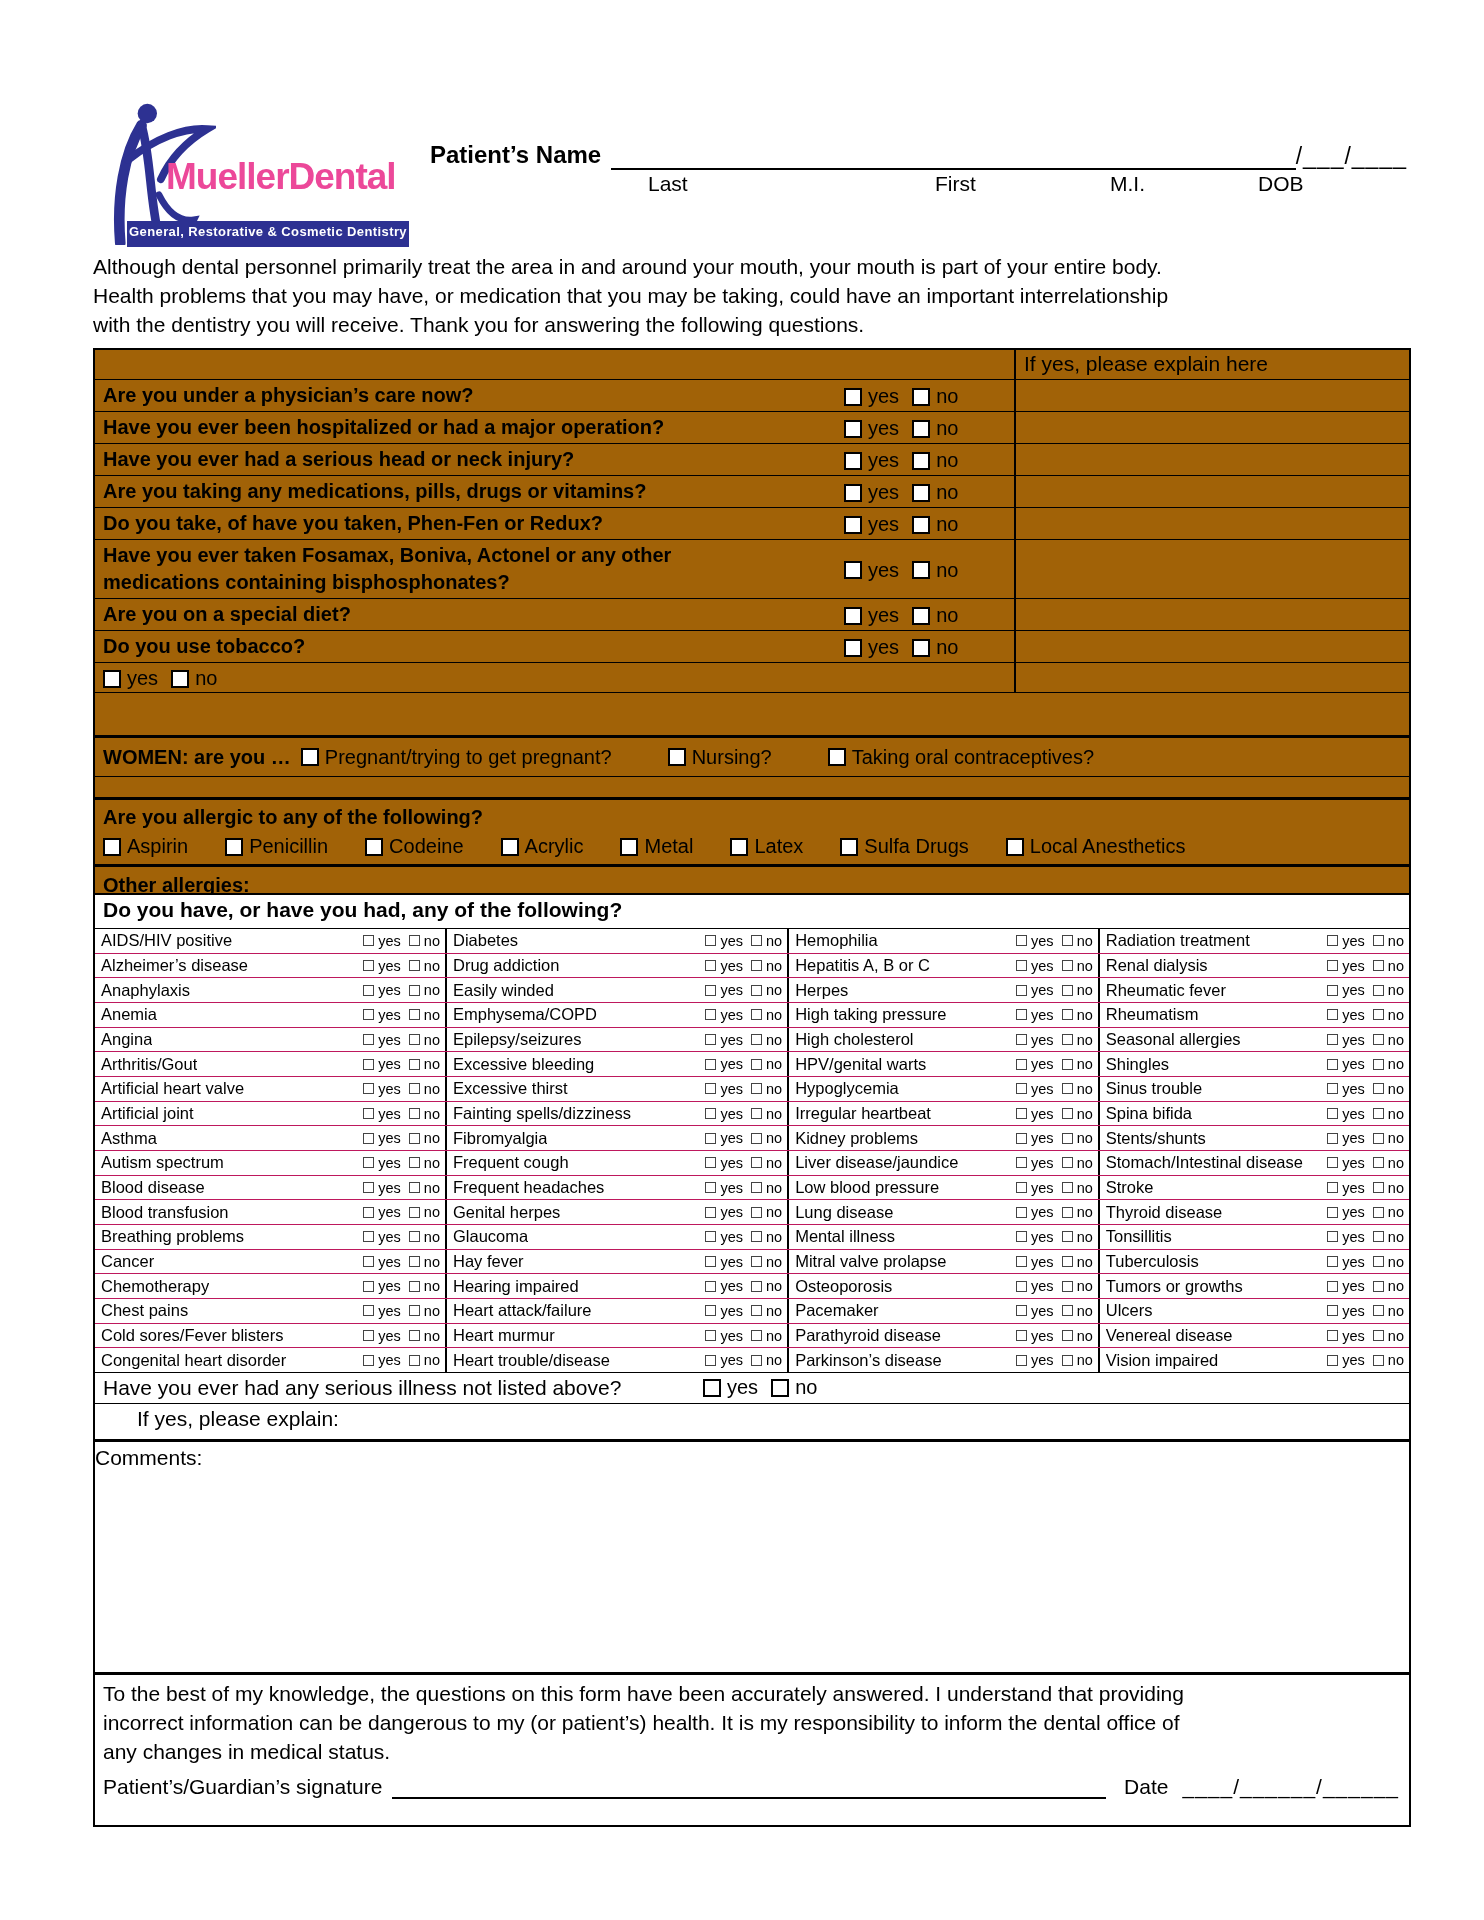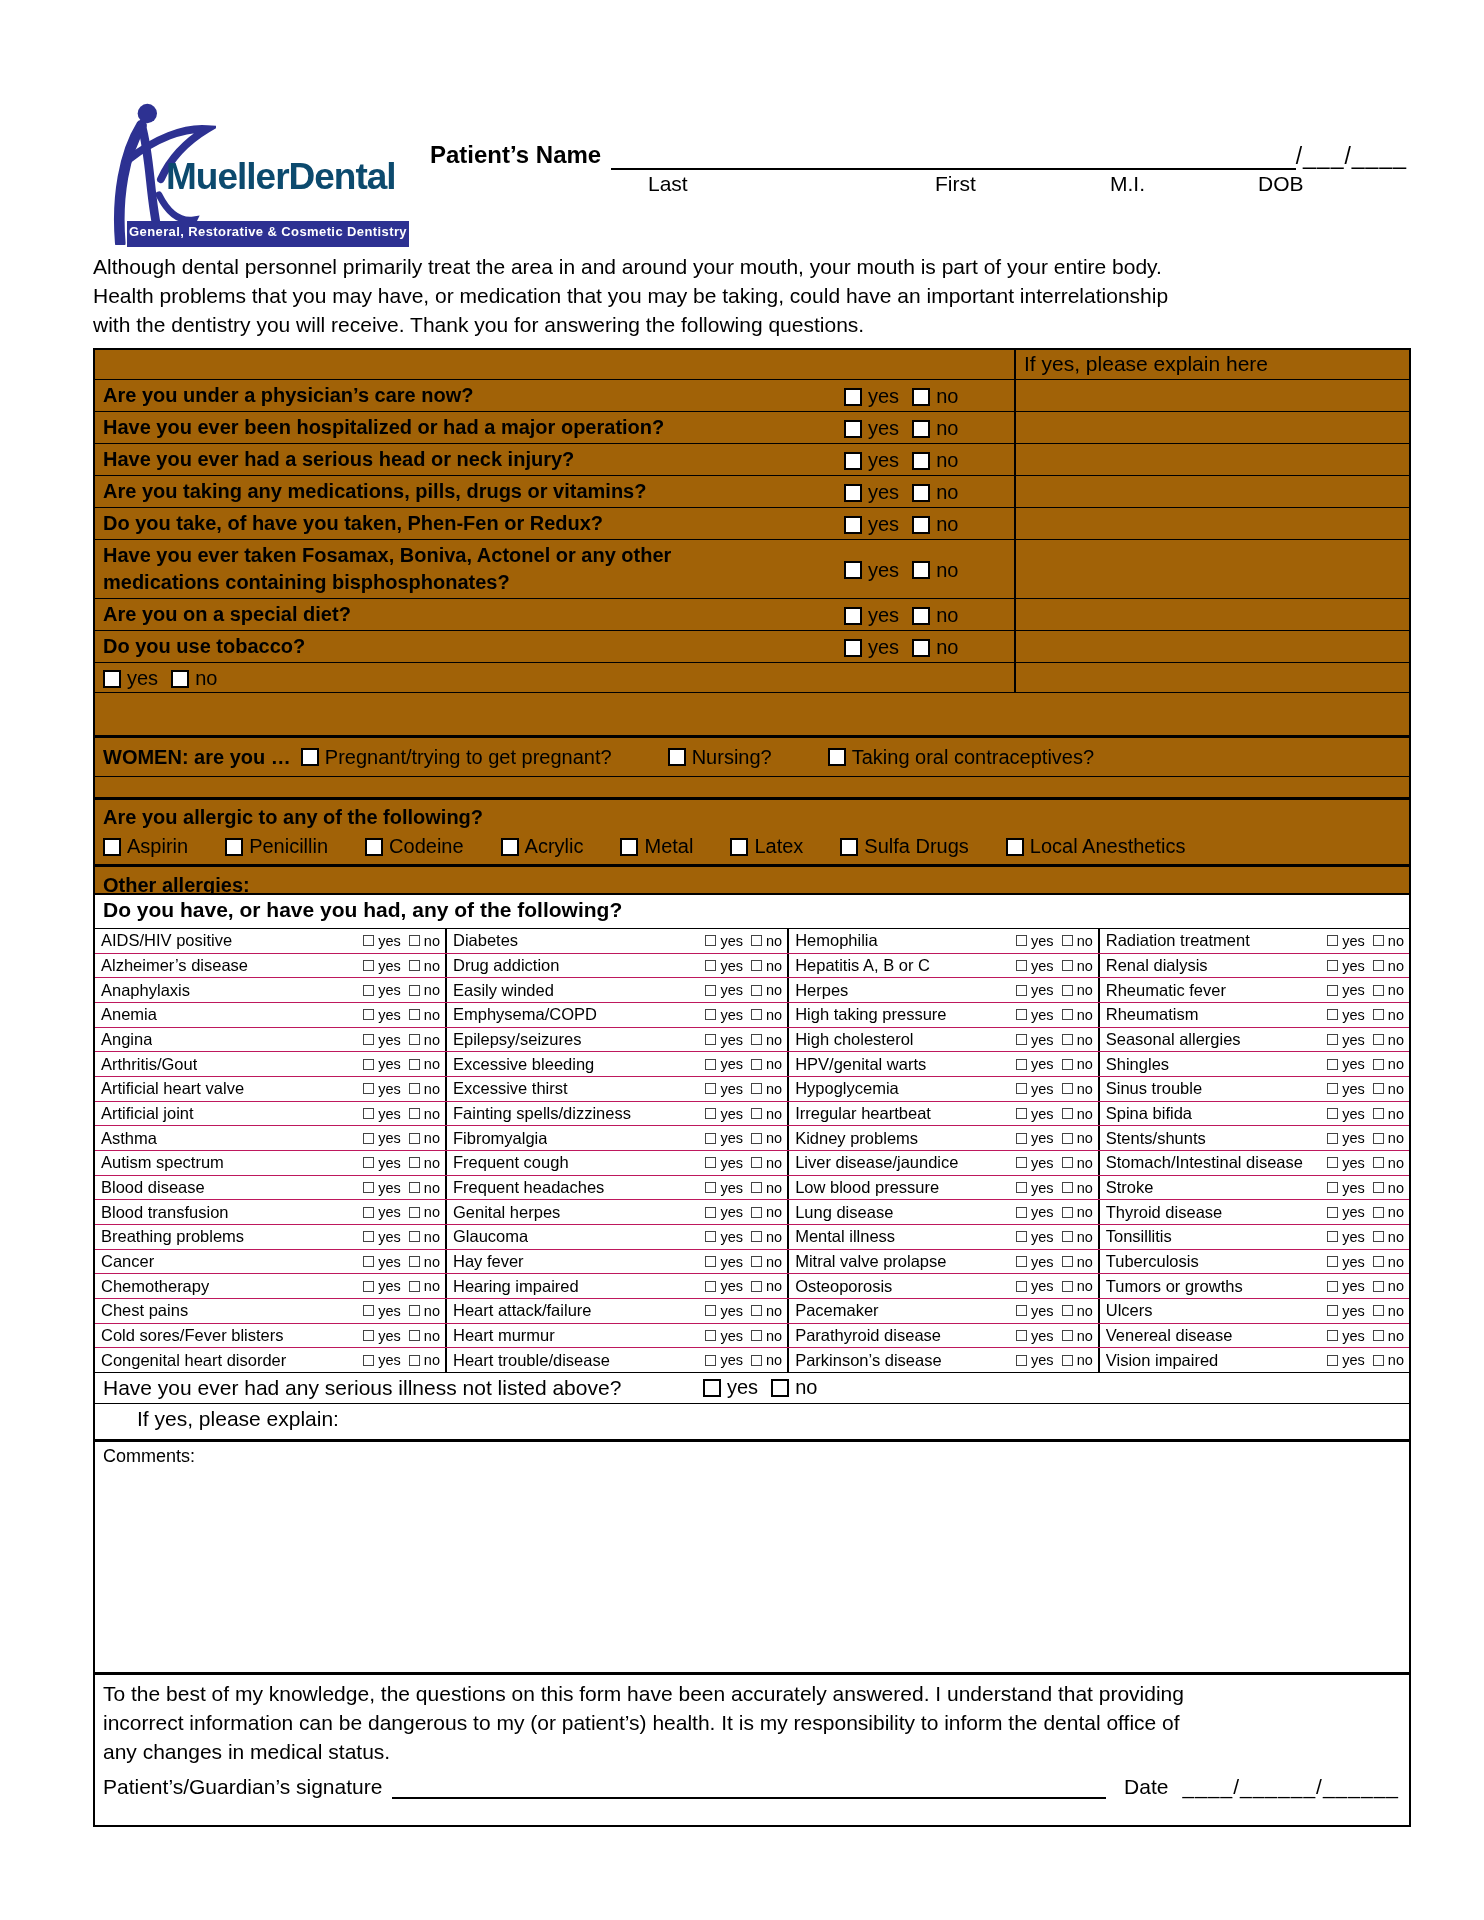--- a/index.html
+++ b/index.html
@@ -2,21 +2,21 @@
 <html><head>
 <meta charset="utf-8">
 <style>
   html,body{margin:0;padding:0;}
   body{width:1484px;height:1920px;background:#ffffff;font-family:"Liberation Sans",sans-serif;color:#000;}
   .page{position:relative;width:1484px;height:1920px;background:#fff;overflow:hidden;}
   .uline{border-bottom:2px solid #000;}
 
   
   .logo-svg{position:absolute;left:98px;top:100px;}
-  .logo-text{position:absolute;left:166px;top:156px;font-size:37px;font-weight:bold;color:#0c4a6e;letter-spacing:-1px;}
+  .logo-text{position:absolute;left:166px;top:156px;font-size:37px;font-weight:bold;color:#ec4899;letter-spacing:-1px;}
   .tagline{position:absolute;left:127px;top:221px;width:282px;height:26px;background:#2d3192;color:#fff;
            font-size:13px;font-weight:bold;text-align:center;line-height:22px;letter-spacing:.4px;}
 
   
   .name-block{position:absolute;left:430px;top:128px;width:977px;}
   .name-row{display:flex;align-items:flex-end;height:42px;}
   .pn-label{font-size:24px;font-weight:bold;white-space:nowrap;padding-right:10px;line-height:30px;}
   .name-uline{flex:1;height:30px;}
   .slashes{font-size:23px;white-space:nowrap;letter-spacing:1px;line-height:28px;}
   .sublabels{position:relative;height:28px;font-size:21px;}
@@ -63,21 +63,21 @@
   .c1{width:25.05%;border-right:2px solid #000;}
   .c2{width:22.65%;border-right:2px solid #000;}
   .c3{flex:1;}
   .cname{font-size:16.5px;white-space:nowrap;overflow:hidden;}
   .yn-mini{font-size:14.5px;flex-shrink:0;margin-left:4px;}
   .yn-mini .cb{width:9px;height:9px;border:1px solid #444;margin-right:4px;}
   .yn-mini .cbl{margin-right:8px;}
   .serious-row{display:flex;align-items:center;height:30px;border-top:1px solid #000;padding-left:8px;font-size:21px;}
   .serious-q{width:600px;}
   .ifyes-row{height:32px;border-top:1px solid #000;padding:3px 0 0 42px;font-size:21px;}
-  .comments{height:222px;padding:4px 8px;font-size:18px;}
+  .comments{height:222px;padding:4px 0;font-size:21px;}
   .consent{height:146px;padding:4px 10px 0 8px;}
   .consent-text{font-size:21px;line-height:29px;white-space:pre-line;}
   .sig-row{display:flex;align-items:flex-end;margin-top:5px;font-size:21px;}
   .sig-label{white-space:nowrap;padding-right:10px;}
   .sig-uline{flex:1;height:26px;margin-right:18px;}
   .date-label{white-space:nowrap;margin-right:14px;}
   .date-slashes{white-space:nowrap;letter-spacing:1px;}
 </style>
 </head>
 <body>

